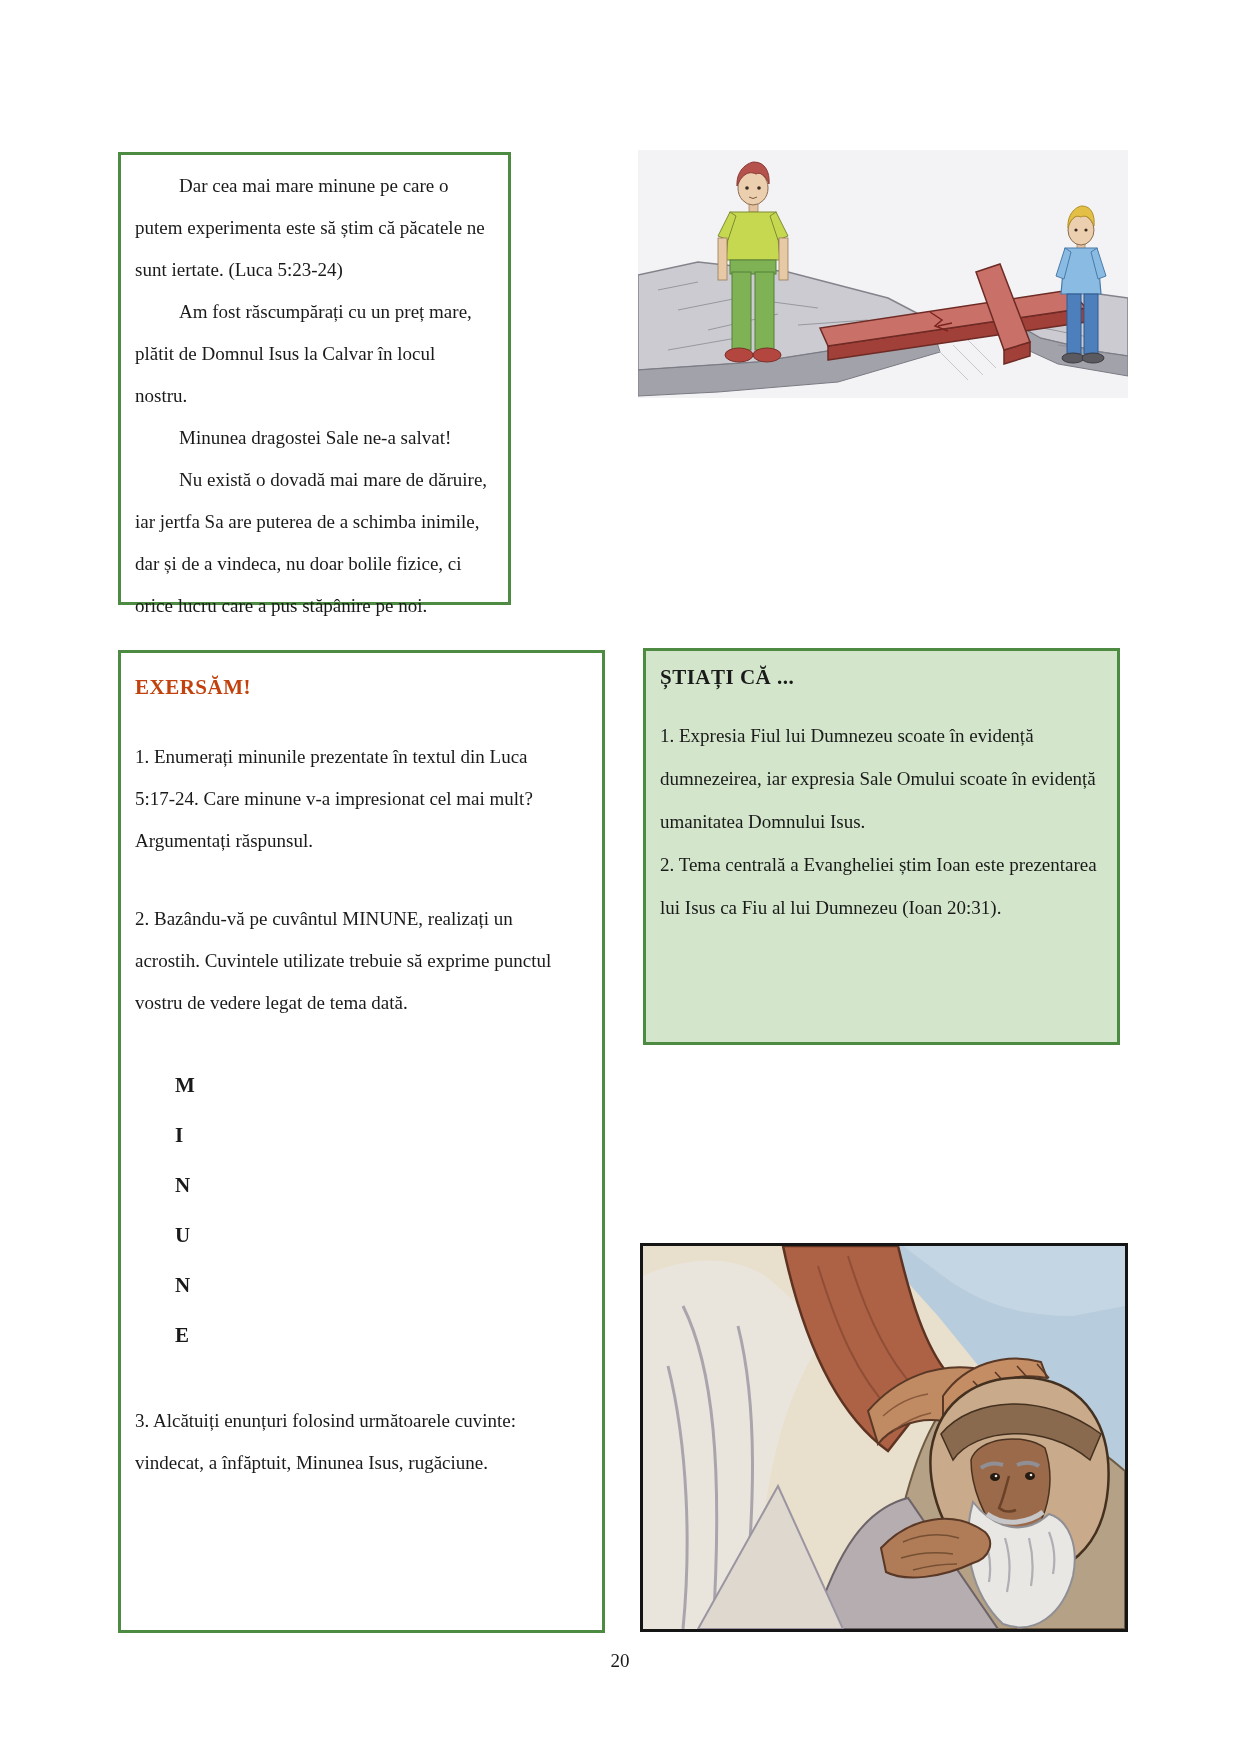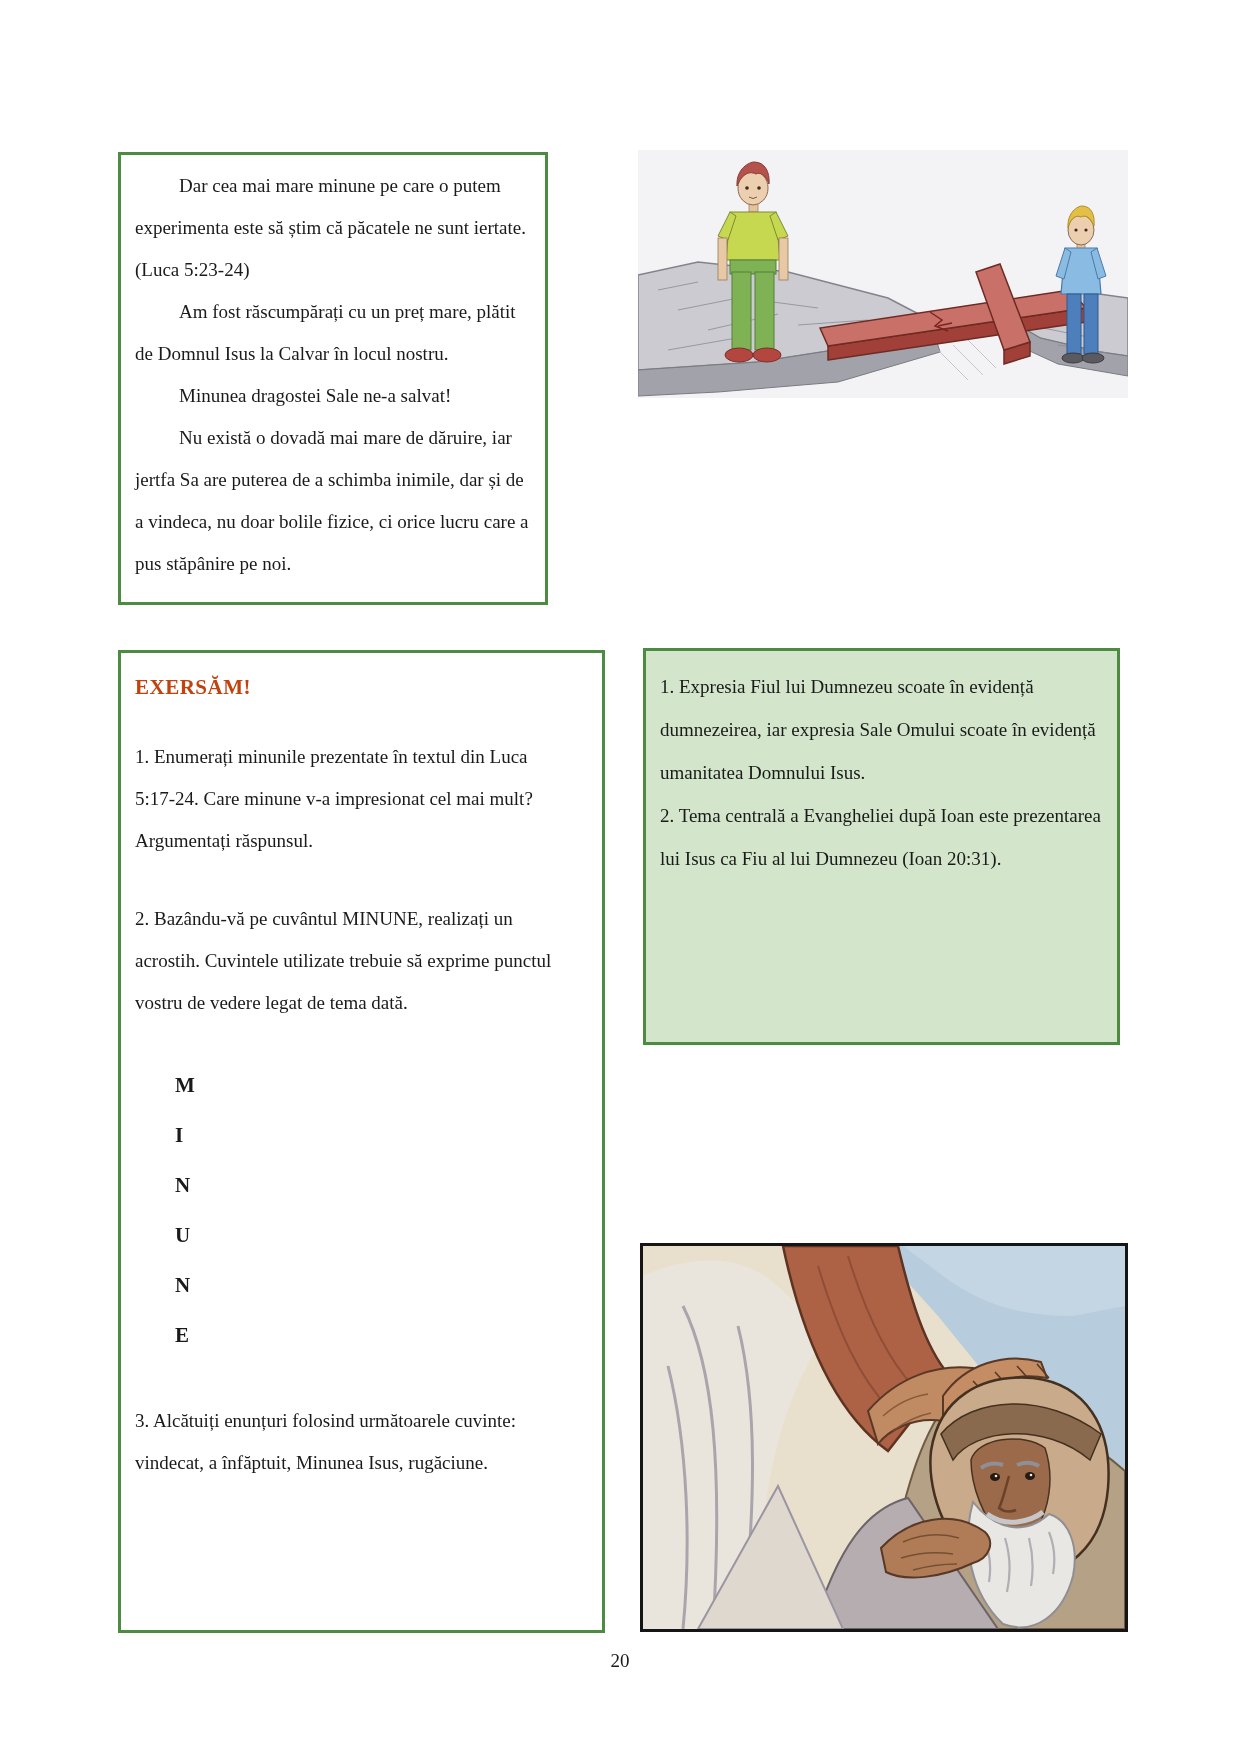--- a/index.html
+++ b/index.html
@@ -10,21 +10,21 @@
     font-family:"Liberation Serif", serif;
     color:#1a1a1a;
     overflow:hidden;
   }
   .green-box{
     position:absolute;
     border:3px solid #4d8b42;
     background:#ffffff;
     box-sizing:border-box;
   }
-  .intro-box{left:118px;top:152px;width:430px;height:453px;padding:10px 16px 0 14px;}
+  .intro-box{left:118px;top:152px;width:393px;height:453px;padding:10px 16px 0 14px;}
   .intro-box p{margin:0;font-size:19px;line-height:42px;text-indent:44px;}
   .exercises-box{left:118px;top:650px;width:487px;height:983px;padding:22px 16px 0 14px;}
   .exercises-heading{
     font-size:21px;font-weight:bold;color:#c2410c;
     margin:0 0 36px 0;letter-spacing:.5px;
   }
   .exercise{font-size:19px;line-height:42px;margin:0 16px 36px 0;}
   .acrostic{margin:8px 0 40px 40px;}
   .acrostic div{font-size:21px;font-weight:bold;line-height:50px;}
   .italic{}
@@ -130,22 +130,23 @@
       <div>I</div>
       <div>N</div>
       <div>U</div>
       <div>N</div>
       <div>E</div>
     </div>
     <p class="exercise"><span>3.  Alcătuiți enunțuri folosind următoarele cuvinte: </span><span class="italic">vindecat, a înfăptuit, Minunea Isus, rugăciune</span><span>.</span></p>
   </div>
 
   <div class="facts-box">
+    <h2 class="facts-heading">ȘTIAȚI CĂ ...</h2>
     <p><span>1. Expresia </span><span class="italic">Fiul lui Dumnezeu</span><span> scoate în evidență dumnezeirea, iar expresia </span><span class="italic">Sale Omului s</span><span>coate în evidență umanitatea Domnului Isus.</span></p>
-    <p><span>2. Tema centrală a </span><span class="italic">Evangheliei după Ioan</span><span> este prezentarea lui Isus ca Fiu al lui Dumnezeu (Ioan 20:31).</span></p>
+    <p><span>2. Tema centrală a </span><span class="italic">Evangheliei știm Ioan</span><span> este prezentarea lui Isus ca Fiu al lui Dumnezeu (Ioan 20:31).</span></p>
   </div>
 
   <div class="illus healing-illus">
     <svg width="482" height="383" viewBox="0 0 482 383">
       <rect width="482" height="383" fill="#e9dfcd"></rect>
 
       <path d="M210,0 H482 V230 C430,205 395,185 360,150 L295,70 250,20 Z" fill="#b7ccdc"></path>
       <path d="M300,30 C340,60 380,70 430,70 L482,60 V0 H260 Z" fill="#c9dae6" opacity=".7"></path>
 
       <path d="M295,170 C360,150 425,175 482,225 V383 H235 C252,300 262,225 295,170 Z" fill="#b4a186" stroke="#6e5b44" stroke-width="2"></path>

